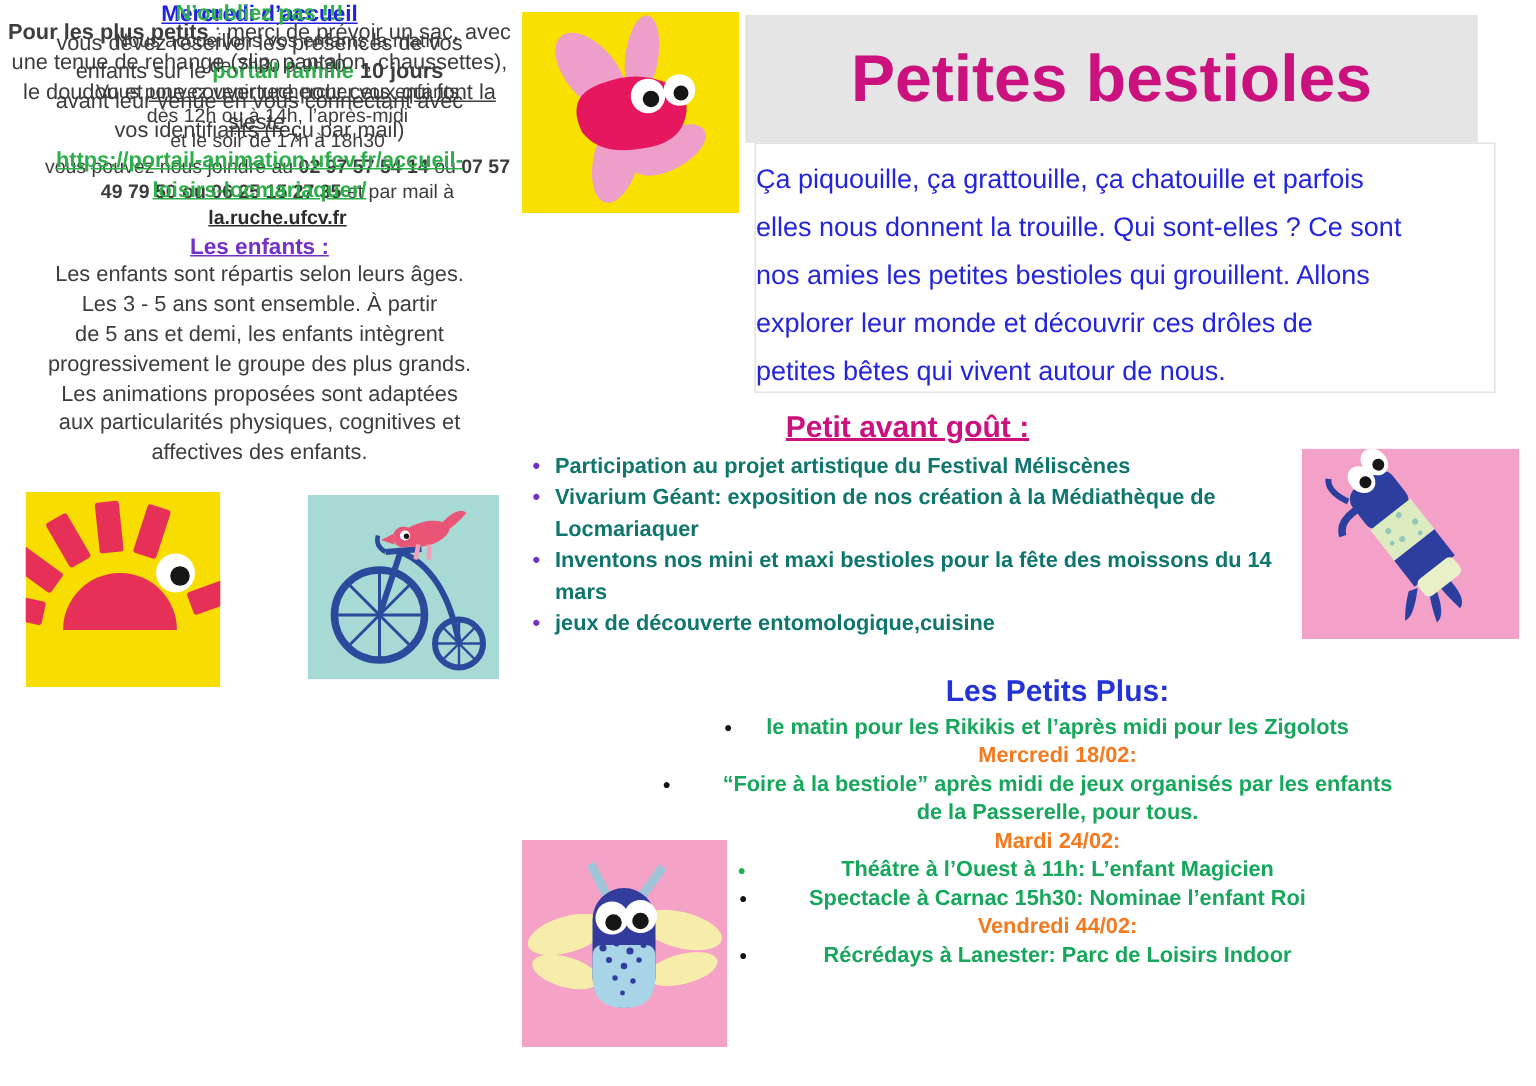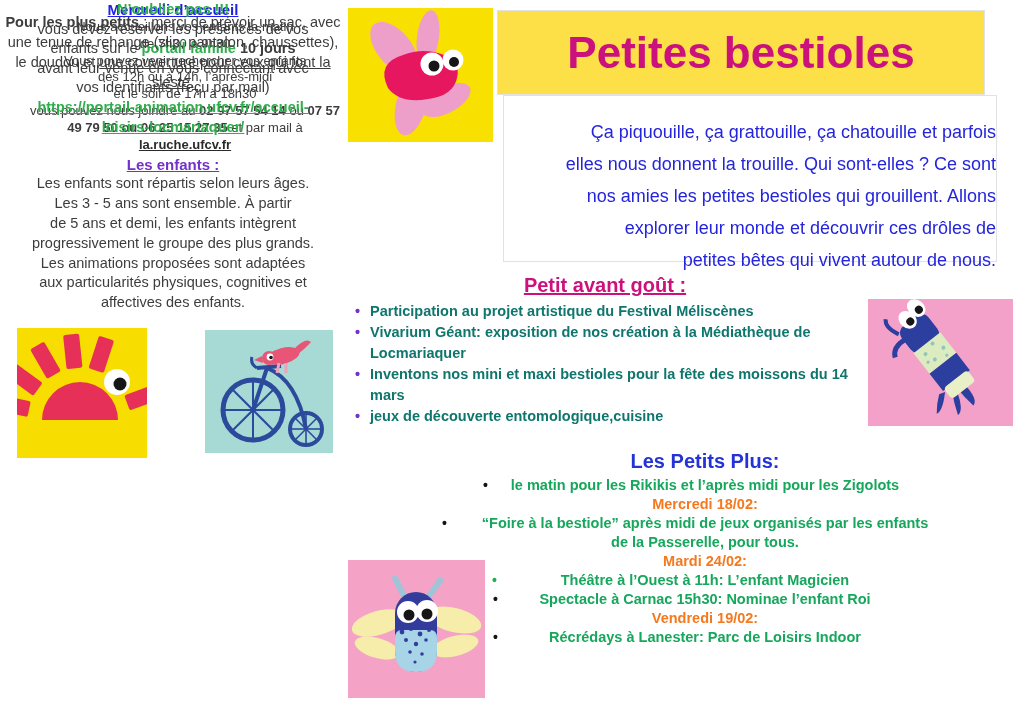--- a/index.html
+++ b/index.html
@@ -26,24 +26,24 @@
   .h-green{color:#2fae4c;font-weight:bold;}
   .green-bold{color:#2fae4c;font-weight:bold;margin-top:33px;}
   .url-link{color:#2fae4c;font-weight:bold;text-decoration:underline;}
 
   #petits-block{left:0;top:616;width:346px;text-align:center;font-size:14.5px;line-height:20px;padding:12px 4px;box-sizing:border-box;}
 
   
   .tile{position:absolute;overflow:hidden;}
 
   
-  #title-box{left:497px;top:10px;width:486px;height:83px;border:1px solid #e2e2e2;background:#fde047;}
+  #title-box{left:497px;top:10px;width:486px;height:83px;border:1px solid #e2e2e2;background:#e5e5e5;}
   #page-title{margin:0;font-size:44px;line-height:83px;text-align:center;font-weight:bold;color:#cb117e;}
   #intro-box{left:503px;top:95px;width:494px;height:167px;border:1px solid #e2e2e2;background:#fff;box-sizing:border-box;}
-  #intro-text{font-size:18px;line-height:32px;padding-top:20px;color:#2424dc;text-align:right;}
+  #intro-text{font-size:18px;line-height:32px;padding-top:7px;color:#2424dc;text-align:left;}
 
   
   #avant-heading{left:345px;top:274px;width:520px;text-align:center;font-size:20px;font-weight:bold;color:#cb117e;text-decoration:underline;}
   #avant-list{left:348px;top:301px;width:528px;list-style:none;margin:0;padding:0;}
   #avant-list li{position:relative;padding-left:22px;font-size:14.5px;font-weight:bold;color:#0f766e;line-height:21px;text-align:left;}
   #avant-list li::before{content:"•";position:absolute;left:7px;color:#7431c9;}
 
   
   #plus-heading{left:440px;top:450px;width:530px;text-align:center;font-size:20px;font-weight:bold;color:#2433d6;}
   #schedule{left:440px;top:476px;width:530px;}
@@ -214,21 +214,21 @@
 
 <div class="abs" id="schedule">
   <div class="srow ev"><span class="sbullet" style="left:43px">•</span></div>
   <div class="srow cont">le matin pour les Rikikis et l’après midi pour les Zigolots</div>
   <div class="srow day">Mercredi 18/02:</div>
   <div class="srow ev"><span class="sbullet" style="left:2px">•</span><span>“Foire à la bestiole” après midi de jeux organisés par les enfants</span></div>
   <div class="srow cont">de la Passerelle, pour tous.</div>
   <div class="srow day">Mardi 24/02:</div>
   <div class="srow ev"><span class="sbullet green" style="left:52px">•</span><span>Théâtre à l’Ouest à 11h: L’enfant Magicien</span></div>
   <div class="srow ev"><span class="sbullet" style="left:53px">•</span><span>Spectacle à Carnac 15h30: Nominae l’enfant Roi</span></div>
-  <div class="srow day">Vendredi 19/02:</div>
+  <div class="srow day">Vendredi 44/02:</div>
   <div class="srow ev"><span class="sbullet" style="left:53px">•</span><span>Récrédays à Lanester: Parc de Loisirs Indoor</span></div>
 </div>
 
 <div class="tile" style="left:348px;top:560px;width:137px;height:138px;">
   <svg width="137" height="138" viewBox="0 0 137 138">
     <rect width="137" height="138" fill="#f4a3c7"></rect>
     <g stroke="#9fc4d8" stroke-width="6" fill="none">
       <path d="M58,40 L46,16"></path>
         <path d="M78,40 L94,18"></path>
     </g>

